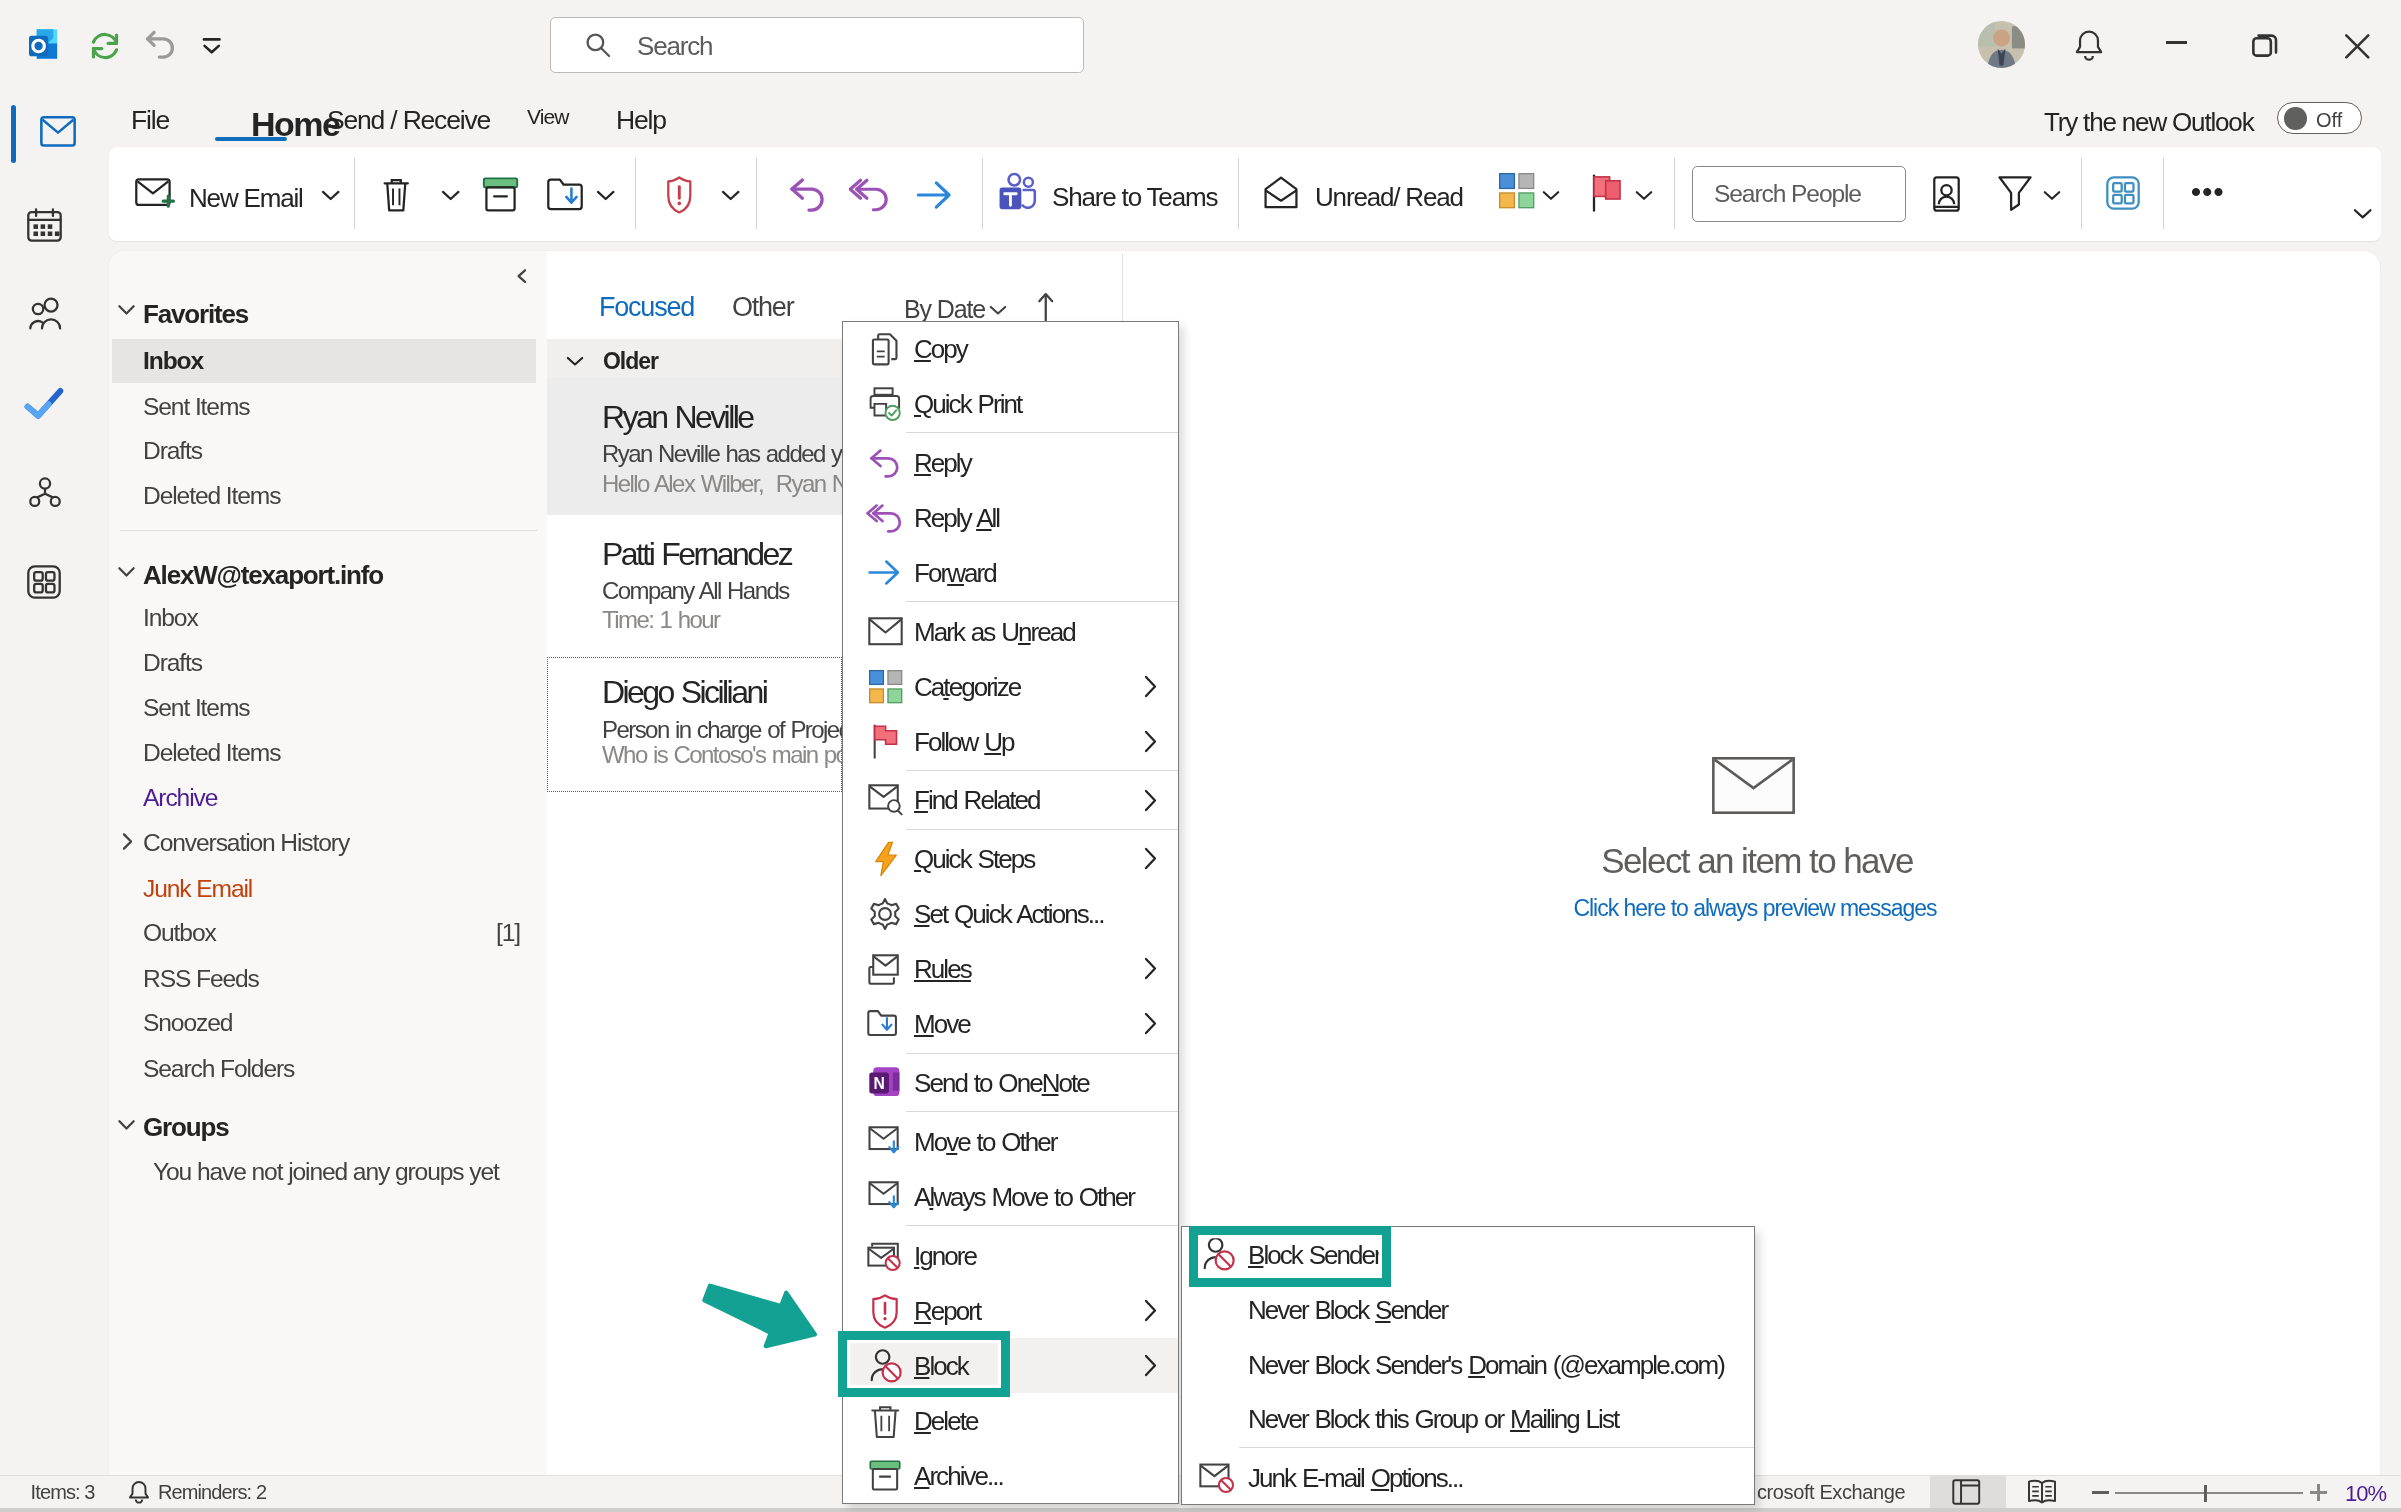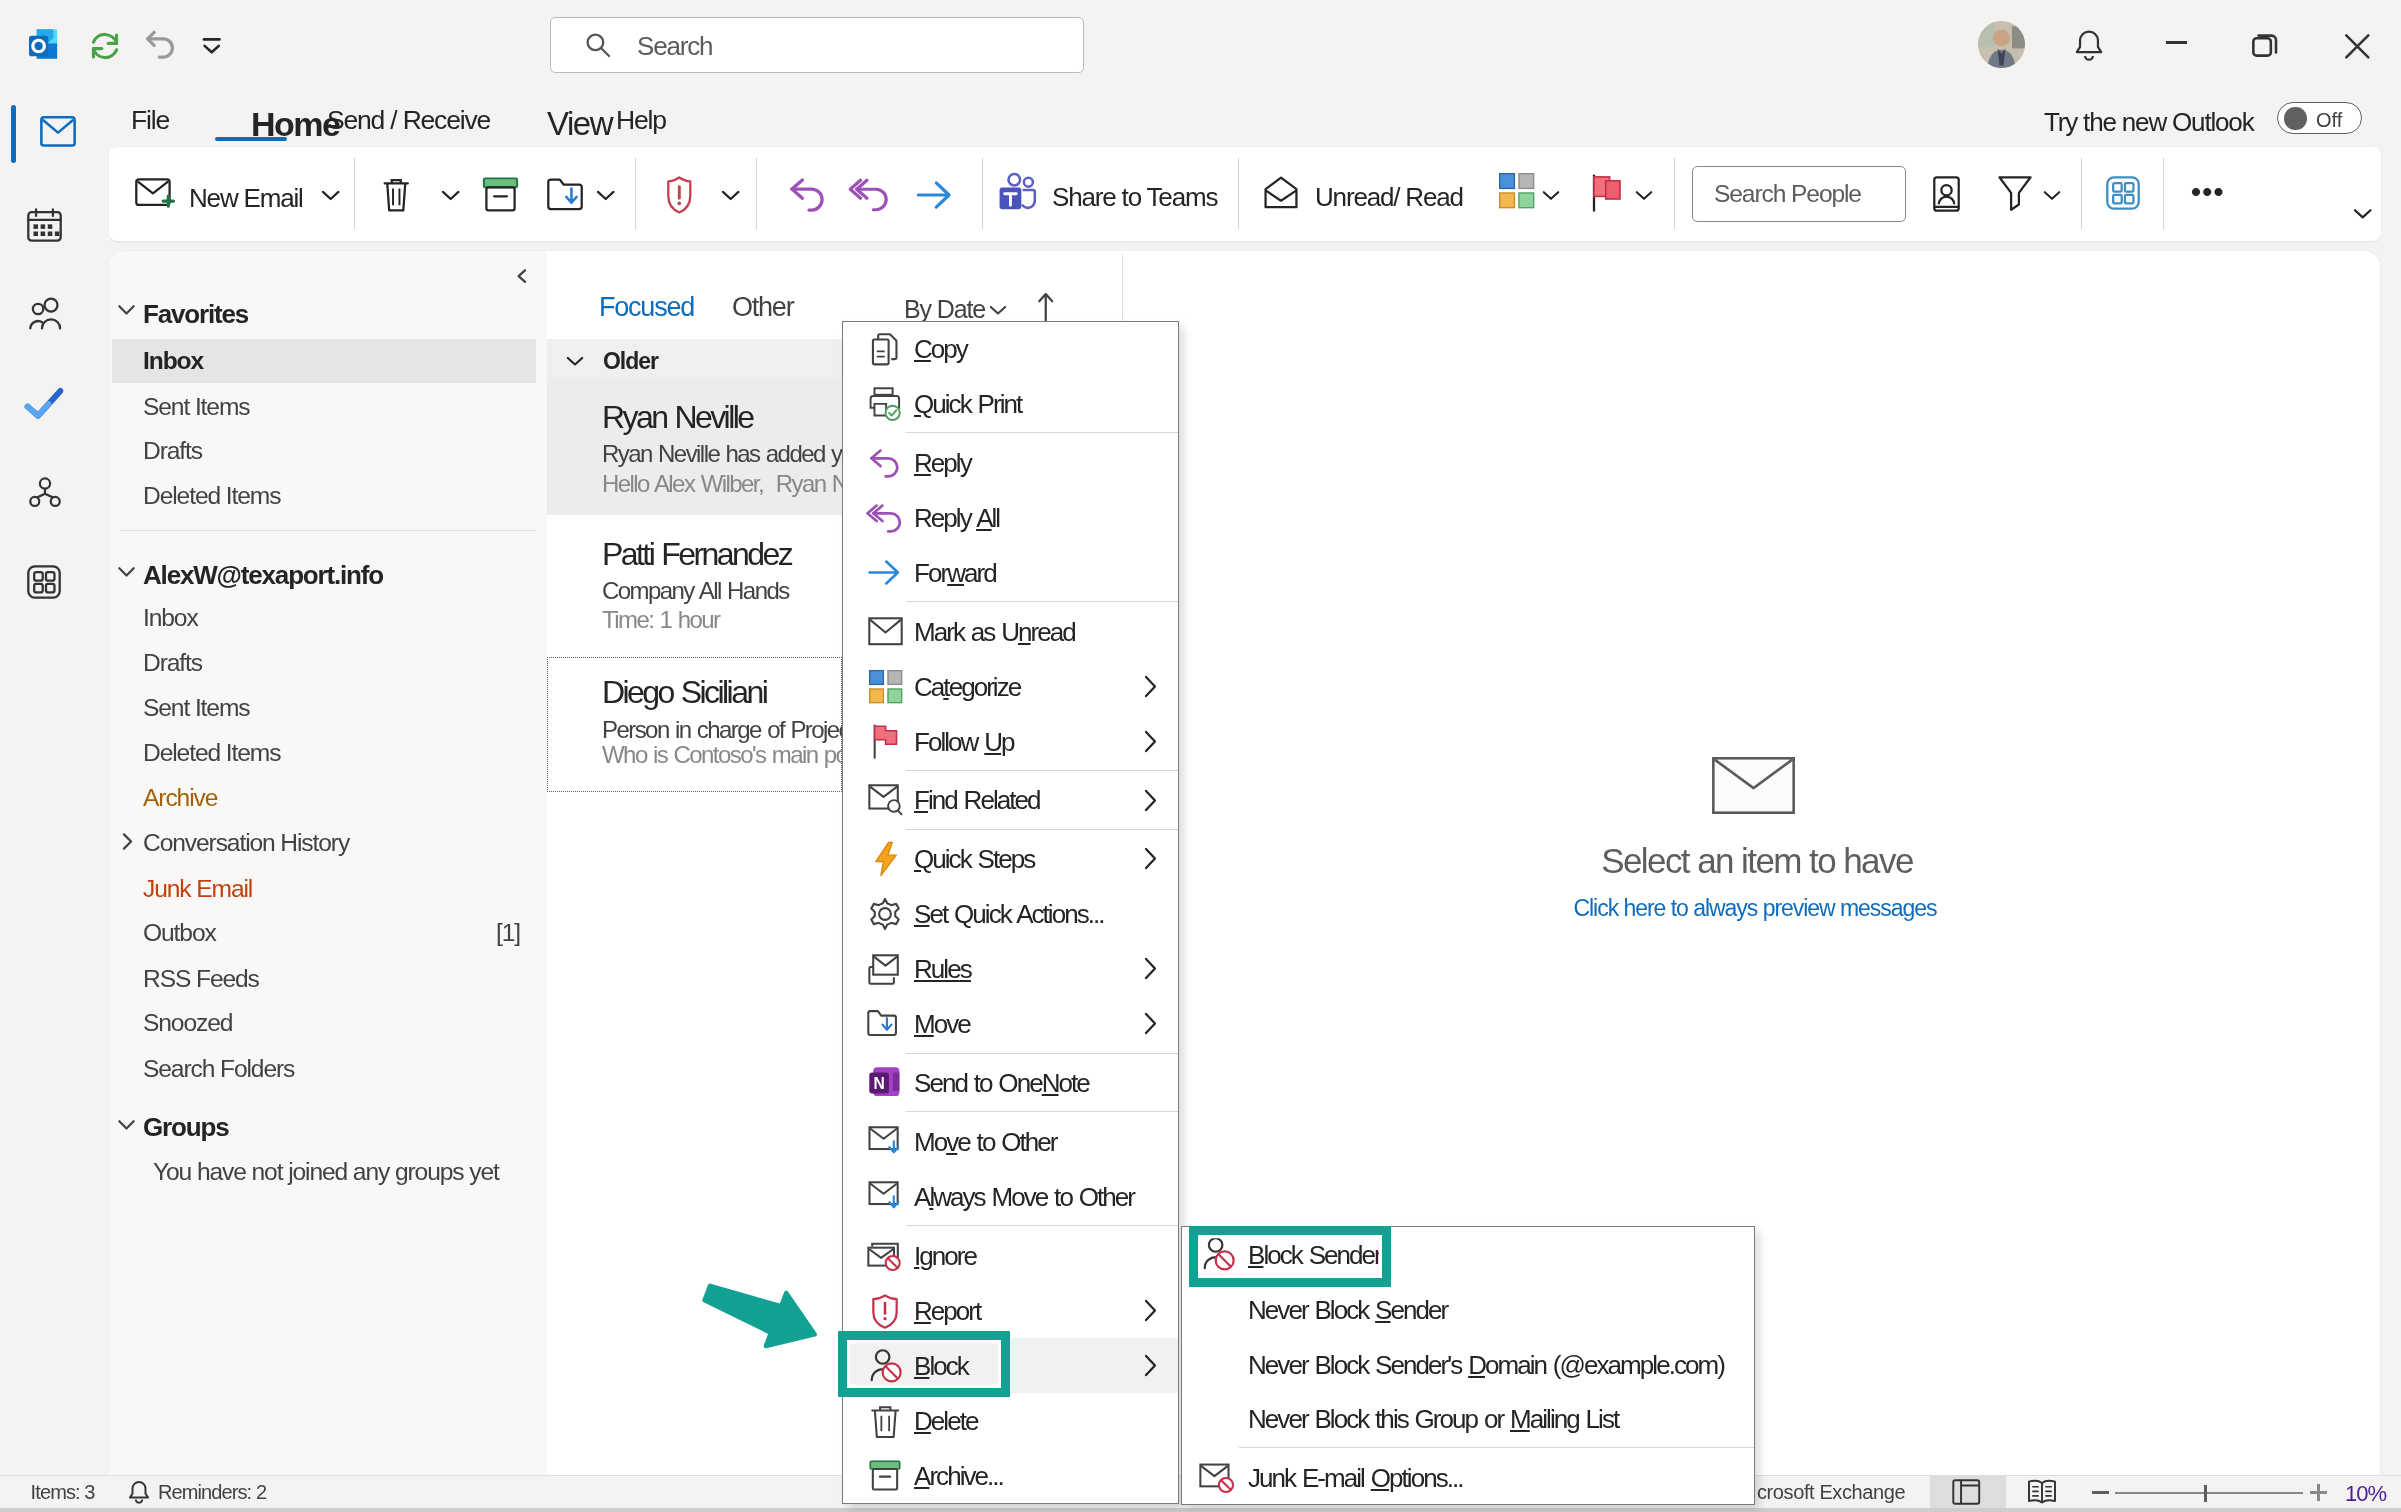--- a/index.html
+++ b/index.html
@@ -75,21 +75,21 @@
   <path d="M10 4 h20 a7 7 0 0 1 7 7 v19" fill="none" stroke="#333" stroke-width="4" stroke-linecap="round"></path>
 </svg>
 <svg class="abs" style="left:2345px;top:34px" width="24.6" height="24.6" viewBox="0 0 38 38">
   <path d="M2 2 L36 36 M36 2 L2 36" stroke="#333" stroke-width="4" stroke-linecap="round"></path>
 </svg>
 
 <div class="abs ls" style="left:131px;top:105px;font-size:26.5px;">File</div>
 <div class="abs ls" style="left:216px;top:105px;font-size:34px;font-weight:bold;margin-left:35px;">Home</div>
 <div class="abs" style="left:215px;top:137px;width:72px;height:3.9px;background:#0f6cbd;border-radius:1.9px;"></div>
 <div class="abs ls" style="left:327px;top:105px;font-size:26.5px;text-align:right;">Send / Receive</div>
-<div class="abs ls" style="left:527px;top:105px;font-size:33px;margin-left:20px;">View</div>
+<div class="abs ls" style="left:527px;top:105px;font-size:21px;">View</div>
 <div class="abs ls" style="left:616px;top:105px;font-size:26.5px;">Help</div>
 <div class="abs ls" style="left:2044px;top:107px;font-size:26px;color:#242424;">Try the new Outlook</div>
 <div class="abs" style="left:2277px;top:102px;width:85px;height:32px;background:#fff;border:1.3px solid #60605e;border-radius:17px;"></div>
 <div class="abs" style="left:2284px;top:107px;width:22.6px;height:22.6px;background:#60605e;border-radius:50%;"></div>
 <div class="abs" style="left:2316px;top:109px;font-size:20px;color:#424242;">Off</div>
 
 <div class="abs" style="left:109px;top:147px;width:2272px;height:94px;background:#fff;border-radius:7.8px;box-shadow:0 0.6px 1.3px rgba(0,0,0,0.07);"></div>
 
 <svg class="abs" style="left:135px;top:178px" width="41" height="36" viewBox="0 0 64 56">
   <rect x="2" y="2" width="52" height="40" rx="4" fill="none" stroke="#242424" stroke-width="3.5"></rect>
@@ -277,21 +277,21 @@
 <div class="abs ls" style="left:143px;top:482px;font-size:24.6px;color:#424242;">Deleted Items</div>
 <div class="abs" style="left:120px;top:530px;width:417px;height:1.3px;background:#e1dfdd;"></div>
 <svg class="abs" style="left:118px;top:567px" width="17" height="10.4" viewBox="0 0 26 16">
     <path d="M2 2 l11 11 11-11" fill="none" stroke="#424242" stroke-width="3.5" stroke-linecap="round" stroke-linejoin="round"></path>
   </svg>
 <div class="abs ls" style="left:143px;top:560px;font-size:26px;font-weight:bold;">AlexW@texaport.info</div>
 <div class="abs ls" style="left:143px;top:604px;font-size:24.6px;color:#424242;">Inbox</div>
 <div class="abs ls" style="left:143px;top:649px;font-size:24.6px;color:#424242;">Drafts</div>
 <div class="abs ls" style="left:143px;top:694px;font-size:24.6px;color:#424242;">Sent Items</div>
 <div class="abs ls" style="left:143px;top:739px;font-size:24.6px;color:#424242;">Deleted Items</div>
-<div class="abs ls" style="left:143px;top:784px;font-size:24.6px;color:#a16207;text-align:center;">Archive</div>
+<div class="abs ls" style="left:143px;top:784px;font-size:24.6px;color:#4c1d95;text-align:center;">Archive</div>
 <svg class="abs" style="left:122px;top:833px" width="10.4" height="17" viewBox="0 0 16 26">
     <path d="M3 2 l11 11 -11 11" fill="none" stroke="#424242" stroke-width="3.5" stroke-linecap="round" stroke-linejoin="round"></path>
   </svg>
 <div class="abs ls" style="left:143px;top:829px;font-size:24.6px;color:#424242;">Conversation History</div>
 <div class="abs ls" style="left:143px;top:875px;font-size:24.6px;color:#c2410c;">Junk Email</div>
 <div class="abs ls" style="left:143px;top:919px;font-size:24.6px;color:#424242;">Outbox</div>
 <div class="abs ls" style="left:496px;top:919px;font-size:24.6px;color:#424242;">[1]</div>
 <div class="abs ls" style="left:143px;top:965px;font-size:24.6px;color:#424242;">RSS Feeds</div>
 <div class="abs ls" style="left:143px;top:1009px;font-size:24.6px;color:#424242;">Snoozed</div>
 <div class="abs ls" style="left:143px;top:1055px;font-size:24.6px;color:#424242;">Search Folders</div>

